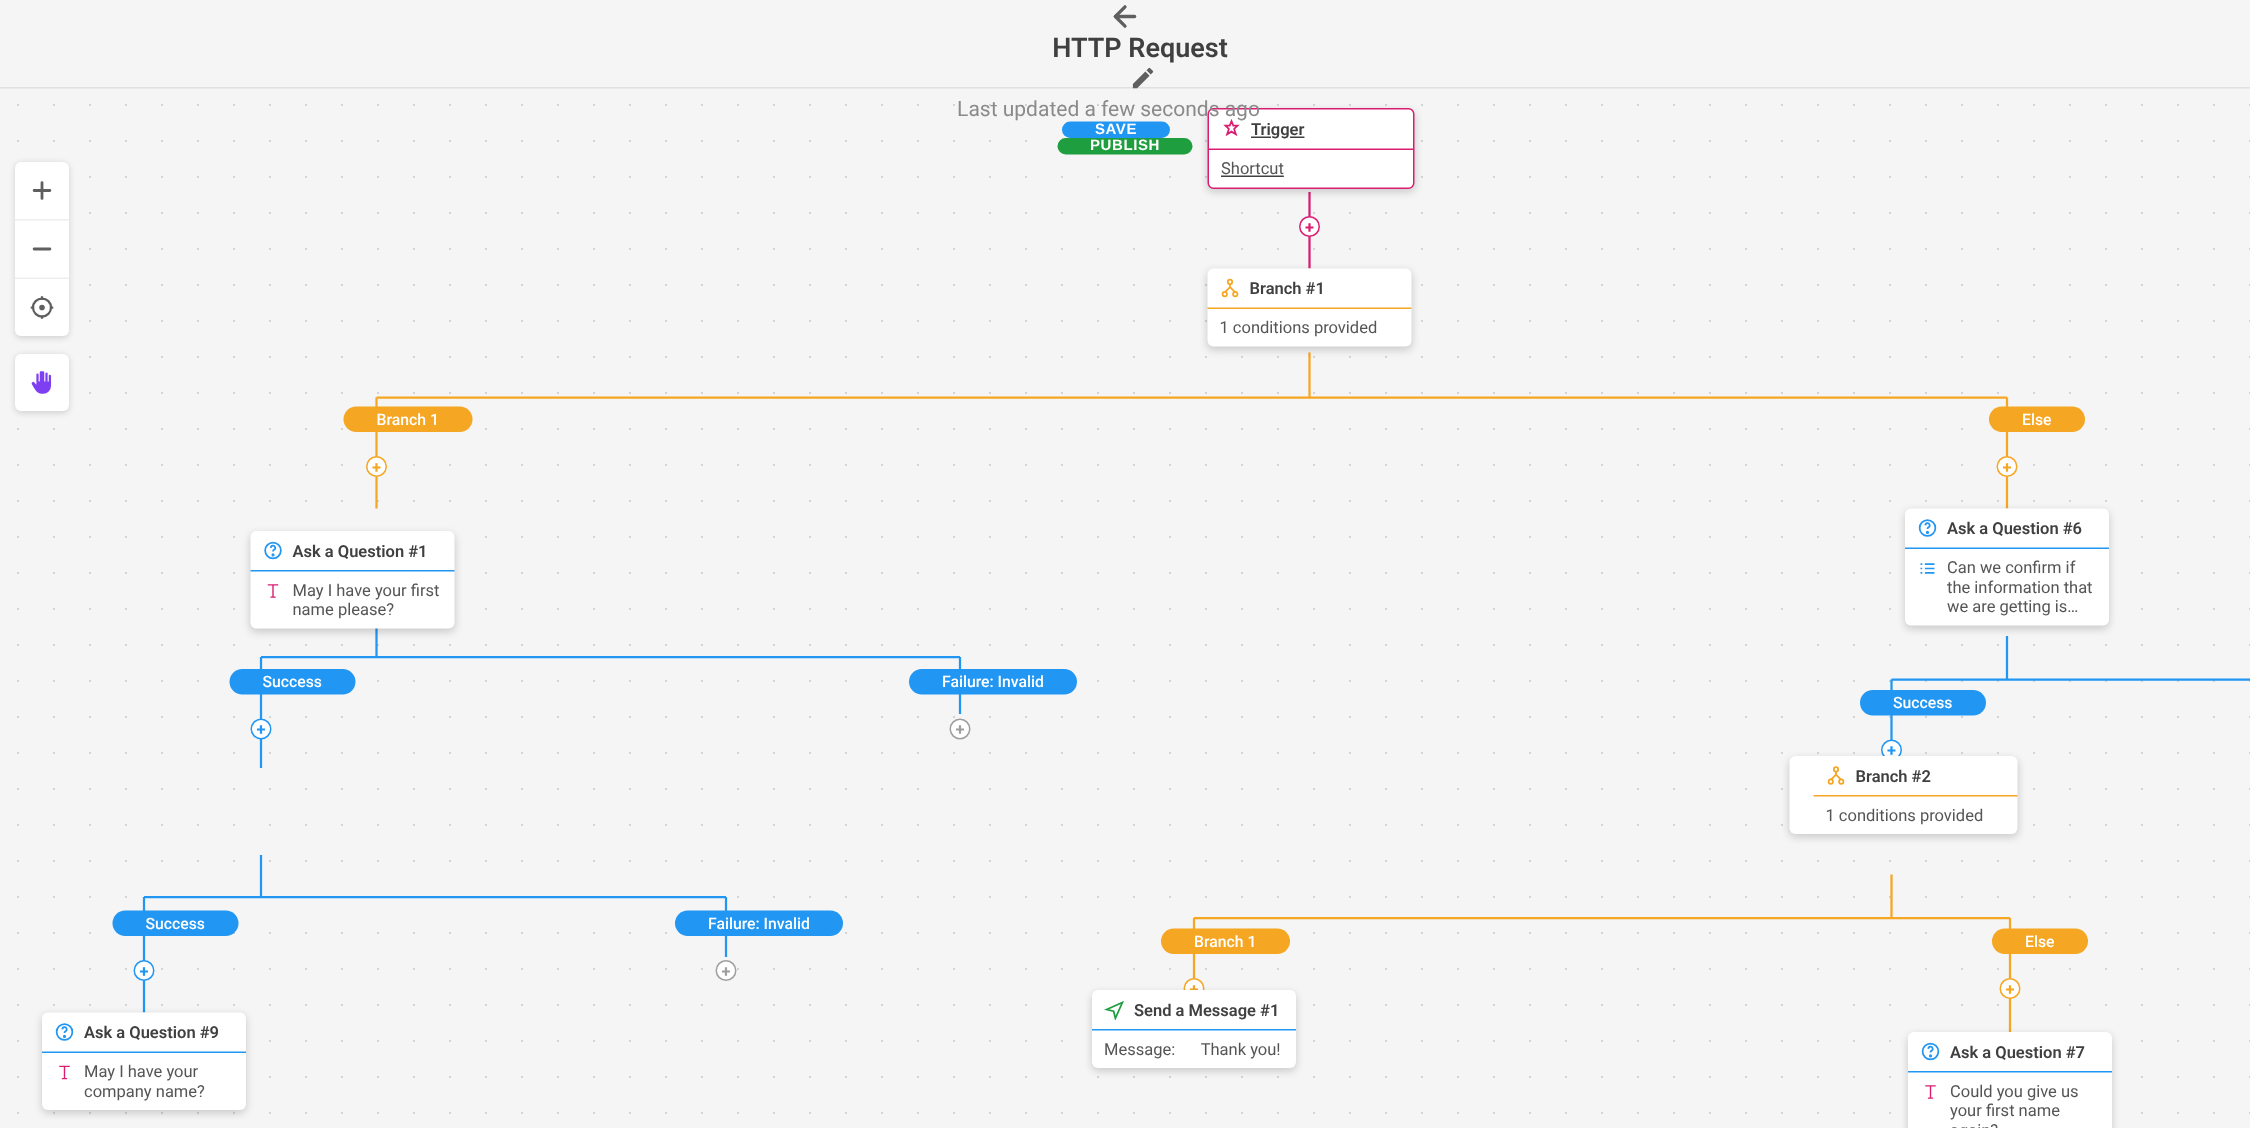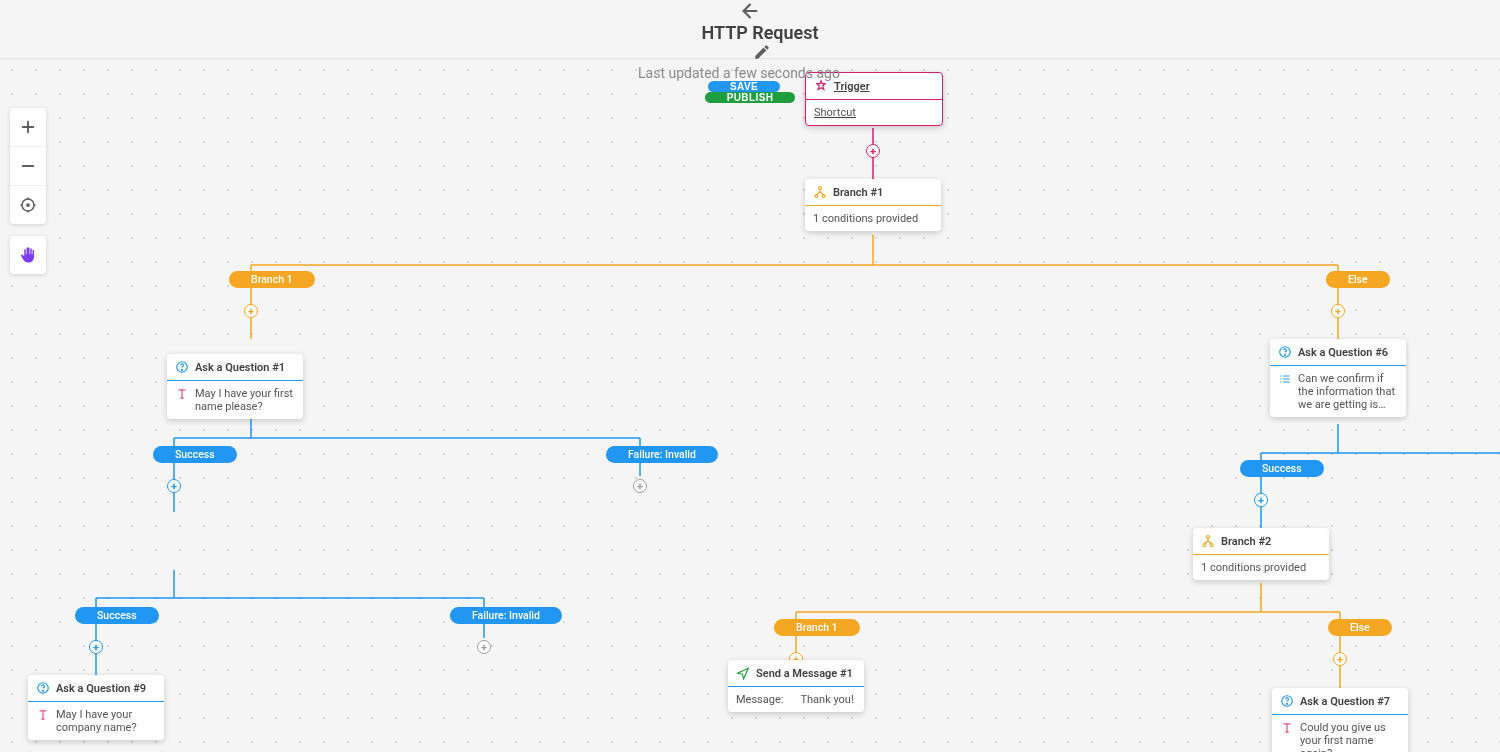--- a/index.html
+++ b/index.html
@@ -241,21 +241,21 @@
       <svg class="ico" viewBox="0 0 24 24" fill="none" stroke="#2196f3" stroke-width="1.8">
           <path d="M4 7h2M4 12h2M4 17h2M9 7h11M9 12h11M9 17h11"></path>
         </svg>
       <span class="msg-text">Can we confirm if the information that we are getting is…</span>
     </div>
   </div>
 
   <div class="pill blue" style="left:1240px;top:402px;">Success</div>
   <div class="addc blue" style="left:1254px;top:435px;">+</div>
 
-  <div class="node node-orange" style="left:1193px;top:470px;">
+  <div class="node node-orange" style="left:1193px;top:446px;padding-left:16px;">
     <div class="node-hd">
       <svg class="ico" viewBox="0 0 24 24" fill="none" stroke="#f5a623" stroke-width="2">
           <circle cx="12" cy="5" r="2.5"></circle>
           <circle cx="6" cy="19" r="2.5"></circle>
           <circle cx="18" cy="19" r="2.5"></circle>
           <path d="M12 7v4M12 11l-6 6M12 11l6 6"></path>
         </svg>
       <span>Branch #2</span>
     </div>
     <div class="node-bd">

